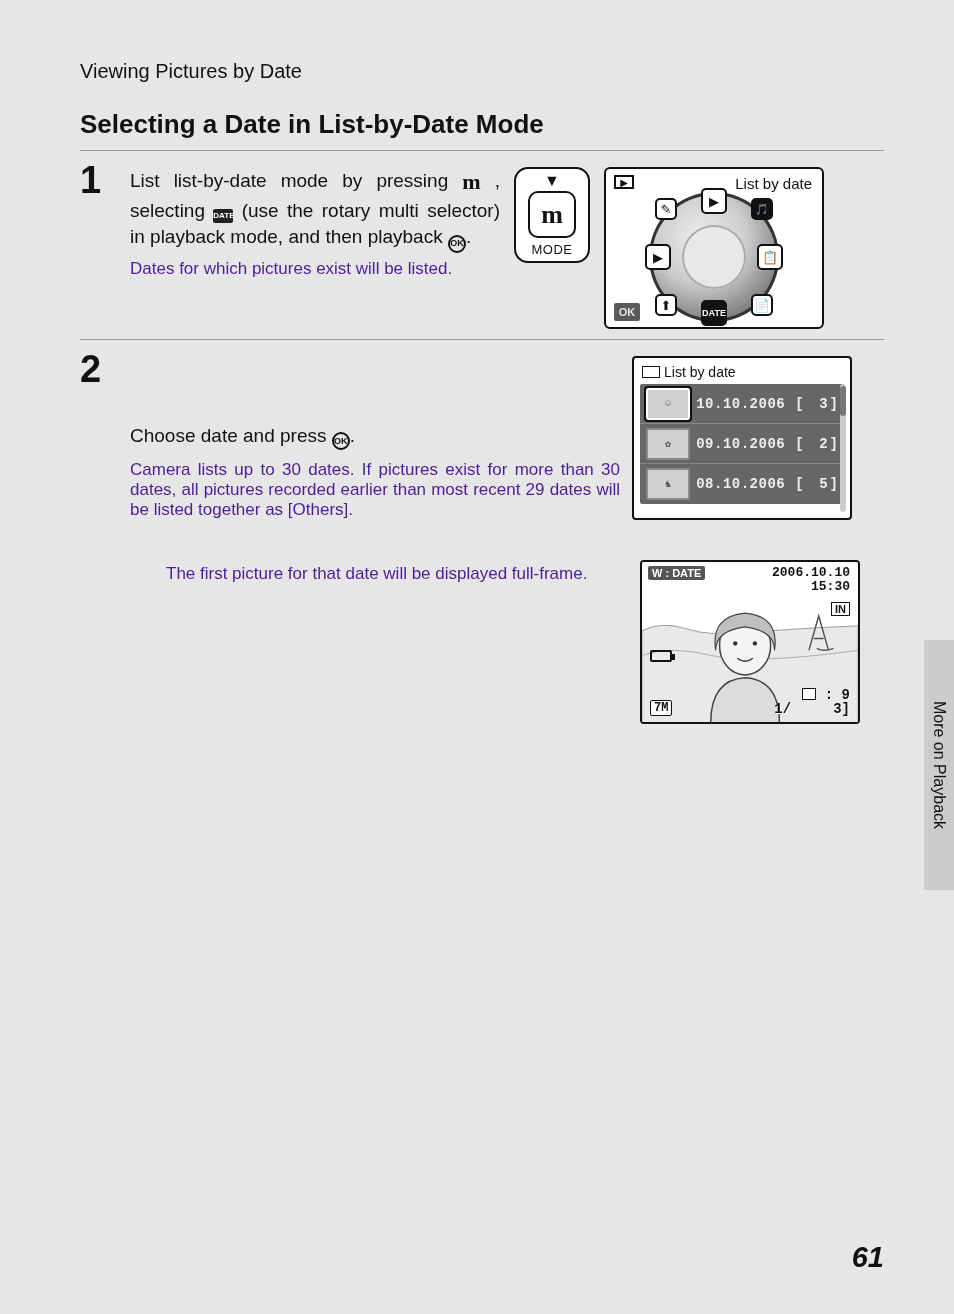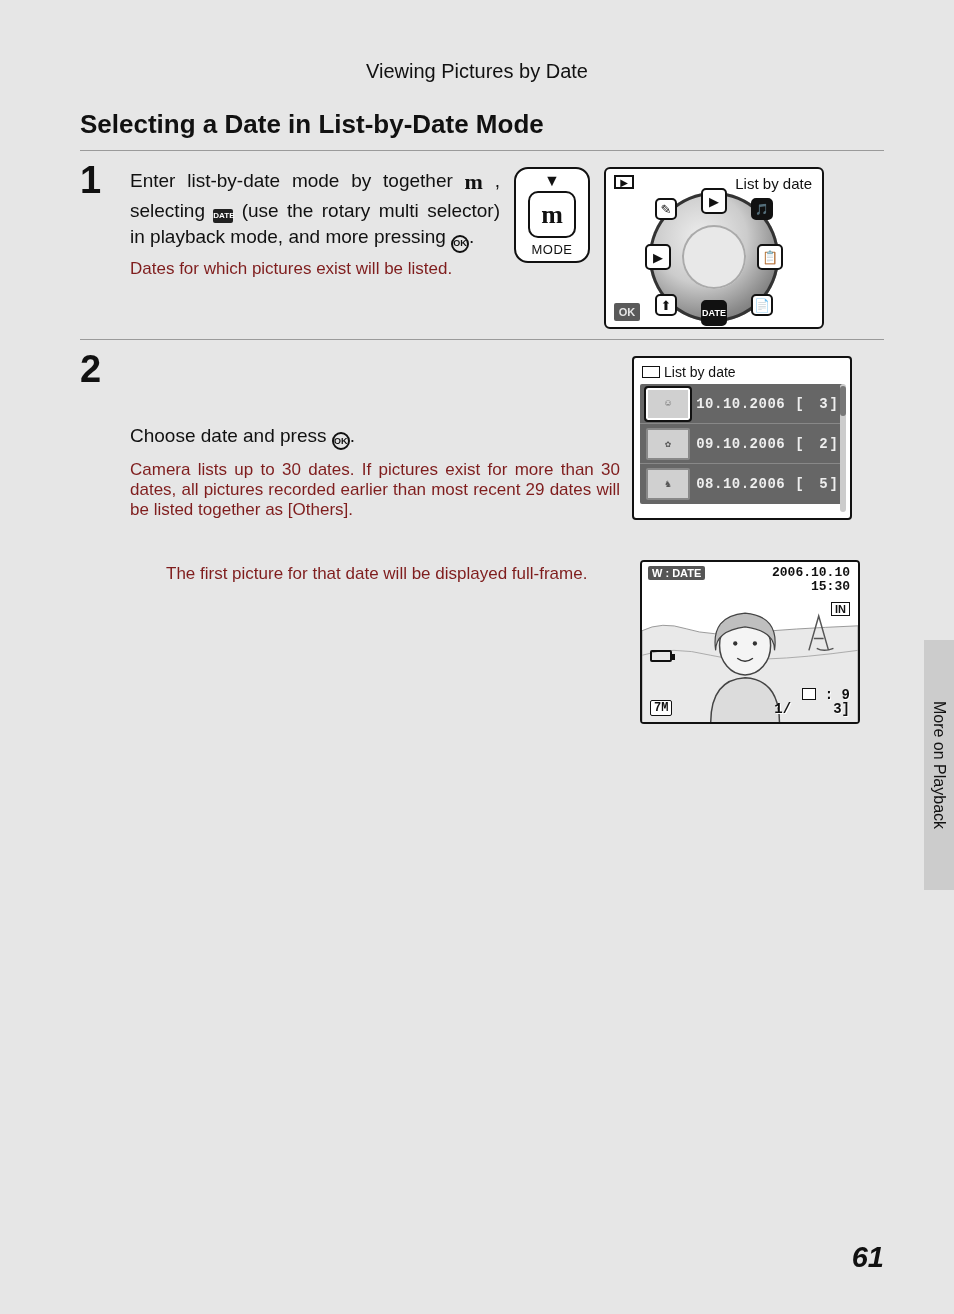--- a/index.html
+++ b/index.html
@@ -11,21 +11,21 @@
     position:relative;
     color:#111;
   }
   .page {
     position:absolute; left:0; top:0;
     width:954px; height:1314px;
     background:#e6e6e6;
     padding: 60px 70px 50px 80px;
   }
   .header-right {
-    text-align:center;
+    text-align:left;
     font-size:20px;
     margin-bottom:26px;
     padding-right:10px;
   }
   h1.section-title {
     font-size:26px;
     font-weight:700;
     margin:0 0 10px 0;
   }
   .rule { border:none; border-top:1px solid #9a9a9a; margin:10px 0 16px 0; }
@@ -46,21 +46,21 @@
     gap:14px;
     align-items:flex-start;
   }
   .row1 .text { flex:0 0 370px; }
   .instr {
     font-size:19px; line-height:1.4;
     text-align:justify;
     margin:0 0 6px 0;
   }
   .sub {
-    font-size:17px; color:#7f1d1d; margin:4px 0 0 0;
+    font-size:17px; color:#4c1d95; margin:4px 0 0 0;
   }
 
   
   .mode-btn {
     width:76px; height:96px;
     background:#fff; border:2px solid #111; border-radius:14px;
     display:flex; flex-direction:column; align-items:center; justify-content:center;
     padding:4px;
   }
   .mode-btn .inner {
@@ -297,25 +297,25 @@
 
   <h1 class="section-title">Selecting a Date in List-by-Date Mode</h1>
   <hr class="rule">
 
   <div class="step">
     <div class="num">1</div>
     <div class="body">
       <div class="row1">
         <div class="text">
           <p class="instr">
-            <span>Enter list-by-date mode by together </span>
+            <span>List list-by-date mode by pressing </span>
             <span class="m-inline">m</span>
             <span>, selecting </span>
             <span class="date-icon-inline">DATE</span>
-            <span> (use the rotary multi selector) in playback mode, and more pressing </span>
+            <span> (use the rotary multi selector) in playback mode, and then playback </span>
             <span class="ok-inline">OK</span><span>.</span>
           </p>
           <p class="sub">Dates for which pictures exist will be listed.</p>
         </div>
 
         <div class="mode-btn">
           <div class="arrow">▼</div>
           <div class="inner">m</div>
           <div class="label">MODE</div>
         </div>

